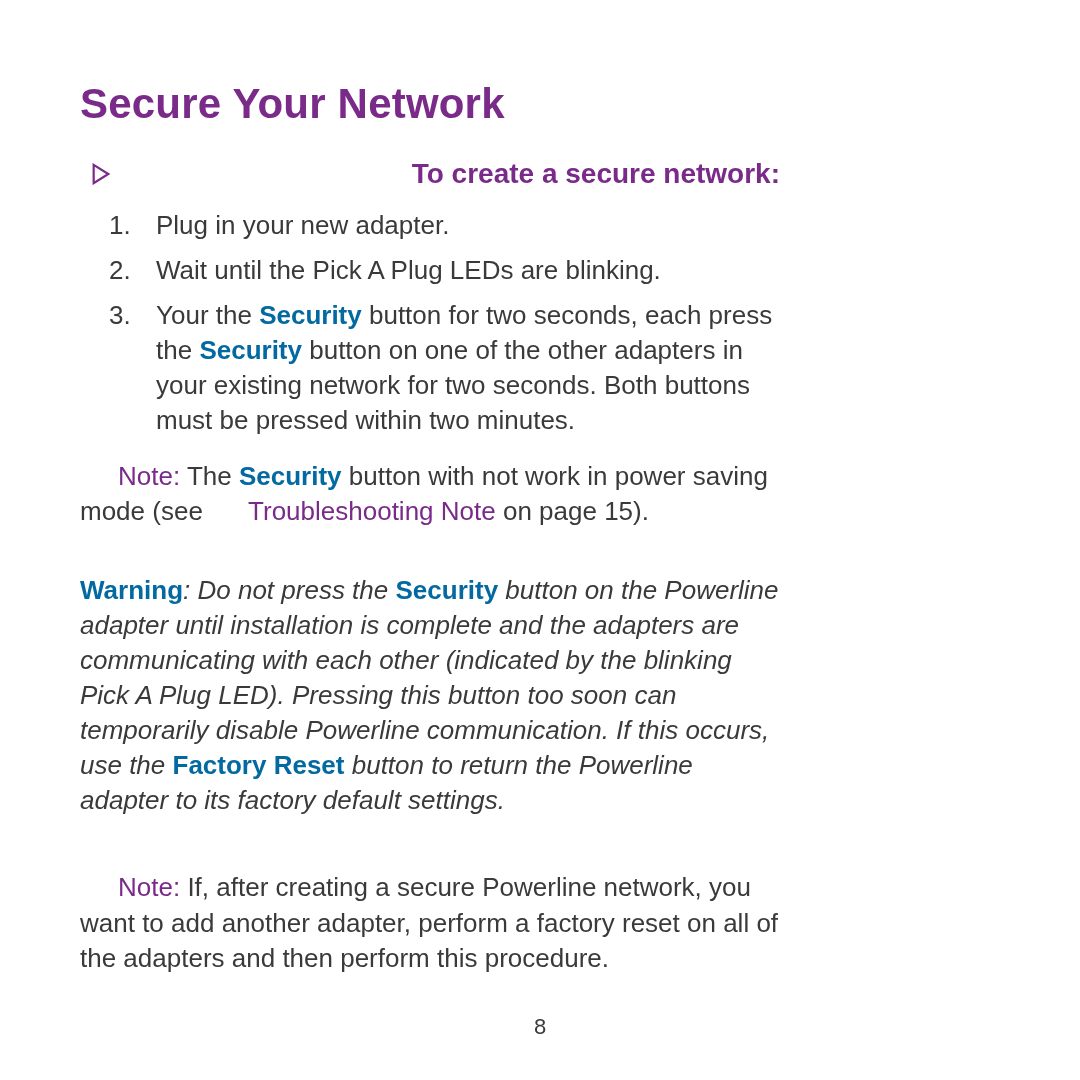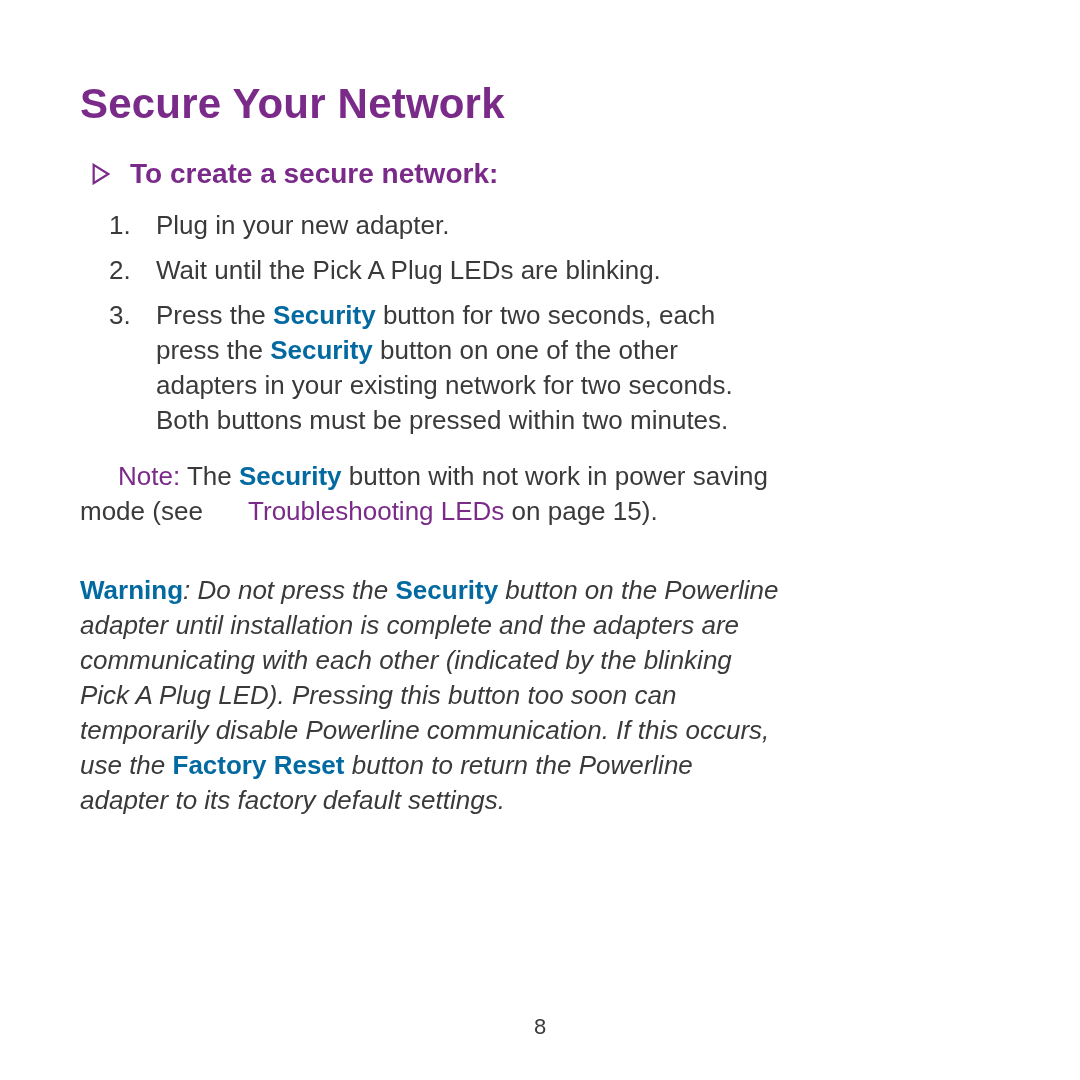--- a/index.html
+++ b/index.html
@@ -23,20 +23,21 @@
     font-weight: 700;
     font-size: 42px;
     margin: 0 0 30px 0;
     letter-spacing: 0.2px;
   }
   .subhead {
     display: flex;
     align-items: center;
     gap: 18px;
     margin: 0 0 18px 0;
+    justify-content: space-between;
   }
   .chevron {
     width: 22px;
     height: 22px;
     flex: 0 0 auto;
     margin-left: 10px;
   }
   .chevron svg { display: block; }
   .subhead-text {
     color: #7a2a88;
@@ -92,28 +93,31 @@
         <path d="M4 2 L20 12 L4 22 Z" fill="none" stroke="#7a2a88" stroke-width="2.4" stroke-linejoin="miter"></path>
       </svg>
     </span>
     <span class="subhead-text">To create a secure network:</span>
   </div>
 
   <ol class="steps">
     <li><span>Plug in your new adapter.</span></li>
     <li><span>Wait until the Pick A Plug LEDs are blinking.</span></li>
     <li>
-      <span>Press the </span><b>Security</b><span> button for two seconds, each press the </span><b>Security</b><span> button on one of the other adapters in your existing network for two seconds. Both buttons must be pressed within two minutes.</span>
+      <span>Your the </span><b>Security</b><span> button for two seconds, each press the </span><b>Security</b><span> button on one of the other adapters in your existing network for two seconds. Both buttons must be pressed within two minutes.</span>
     </li>
   </ol>
 
   <p class="para note-block">
-    <span class="purple">Note:  </span><span>The </span><b>Security</b><span> button with not work in power saving mode (see </span><span class="purple">Troubleshooting LEDs</span><span> on page 15).</span>
+    <span class="purple">Note:  </span><span>The </span><b>Security</b><span> button with not work in power saving mode (see </span><span class="purple">Troubleshooting Note</span><span> on page 15).</span>
   </p>
 
   <p class="para italic warning-block">
     <b style="font-style:normal">Warning</b><span>: Do not press the </span><b style="font-style:normal">Security</b><span> button on the Powerline adapter until installation is complete and the adapters are communicating with each other (indicated by the blinking Pick A Plug LED). Pressing this button too soon can temporarily disable Powerline communication. If this occurs, use the </span><b style="font-style:normal">Factory Reset</b><span> button to return the Powerline adapter to its factory default settings.</span>
   </p>
 
+  <p class="para">
+    <span class="purple">Note:  </span><span>If, after creating a secure Powerline network, you want to add another adapter, perform a factory reset on all of the adapters and then perform this procedure.</span>
+  </p>
 
   <div class="page-num">8</div>
 
 </div>
 
 </body></html>

